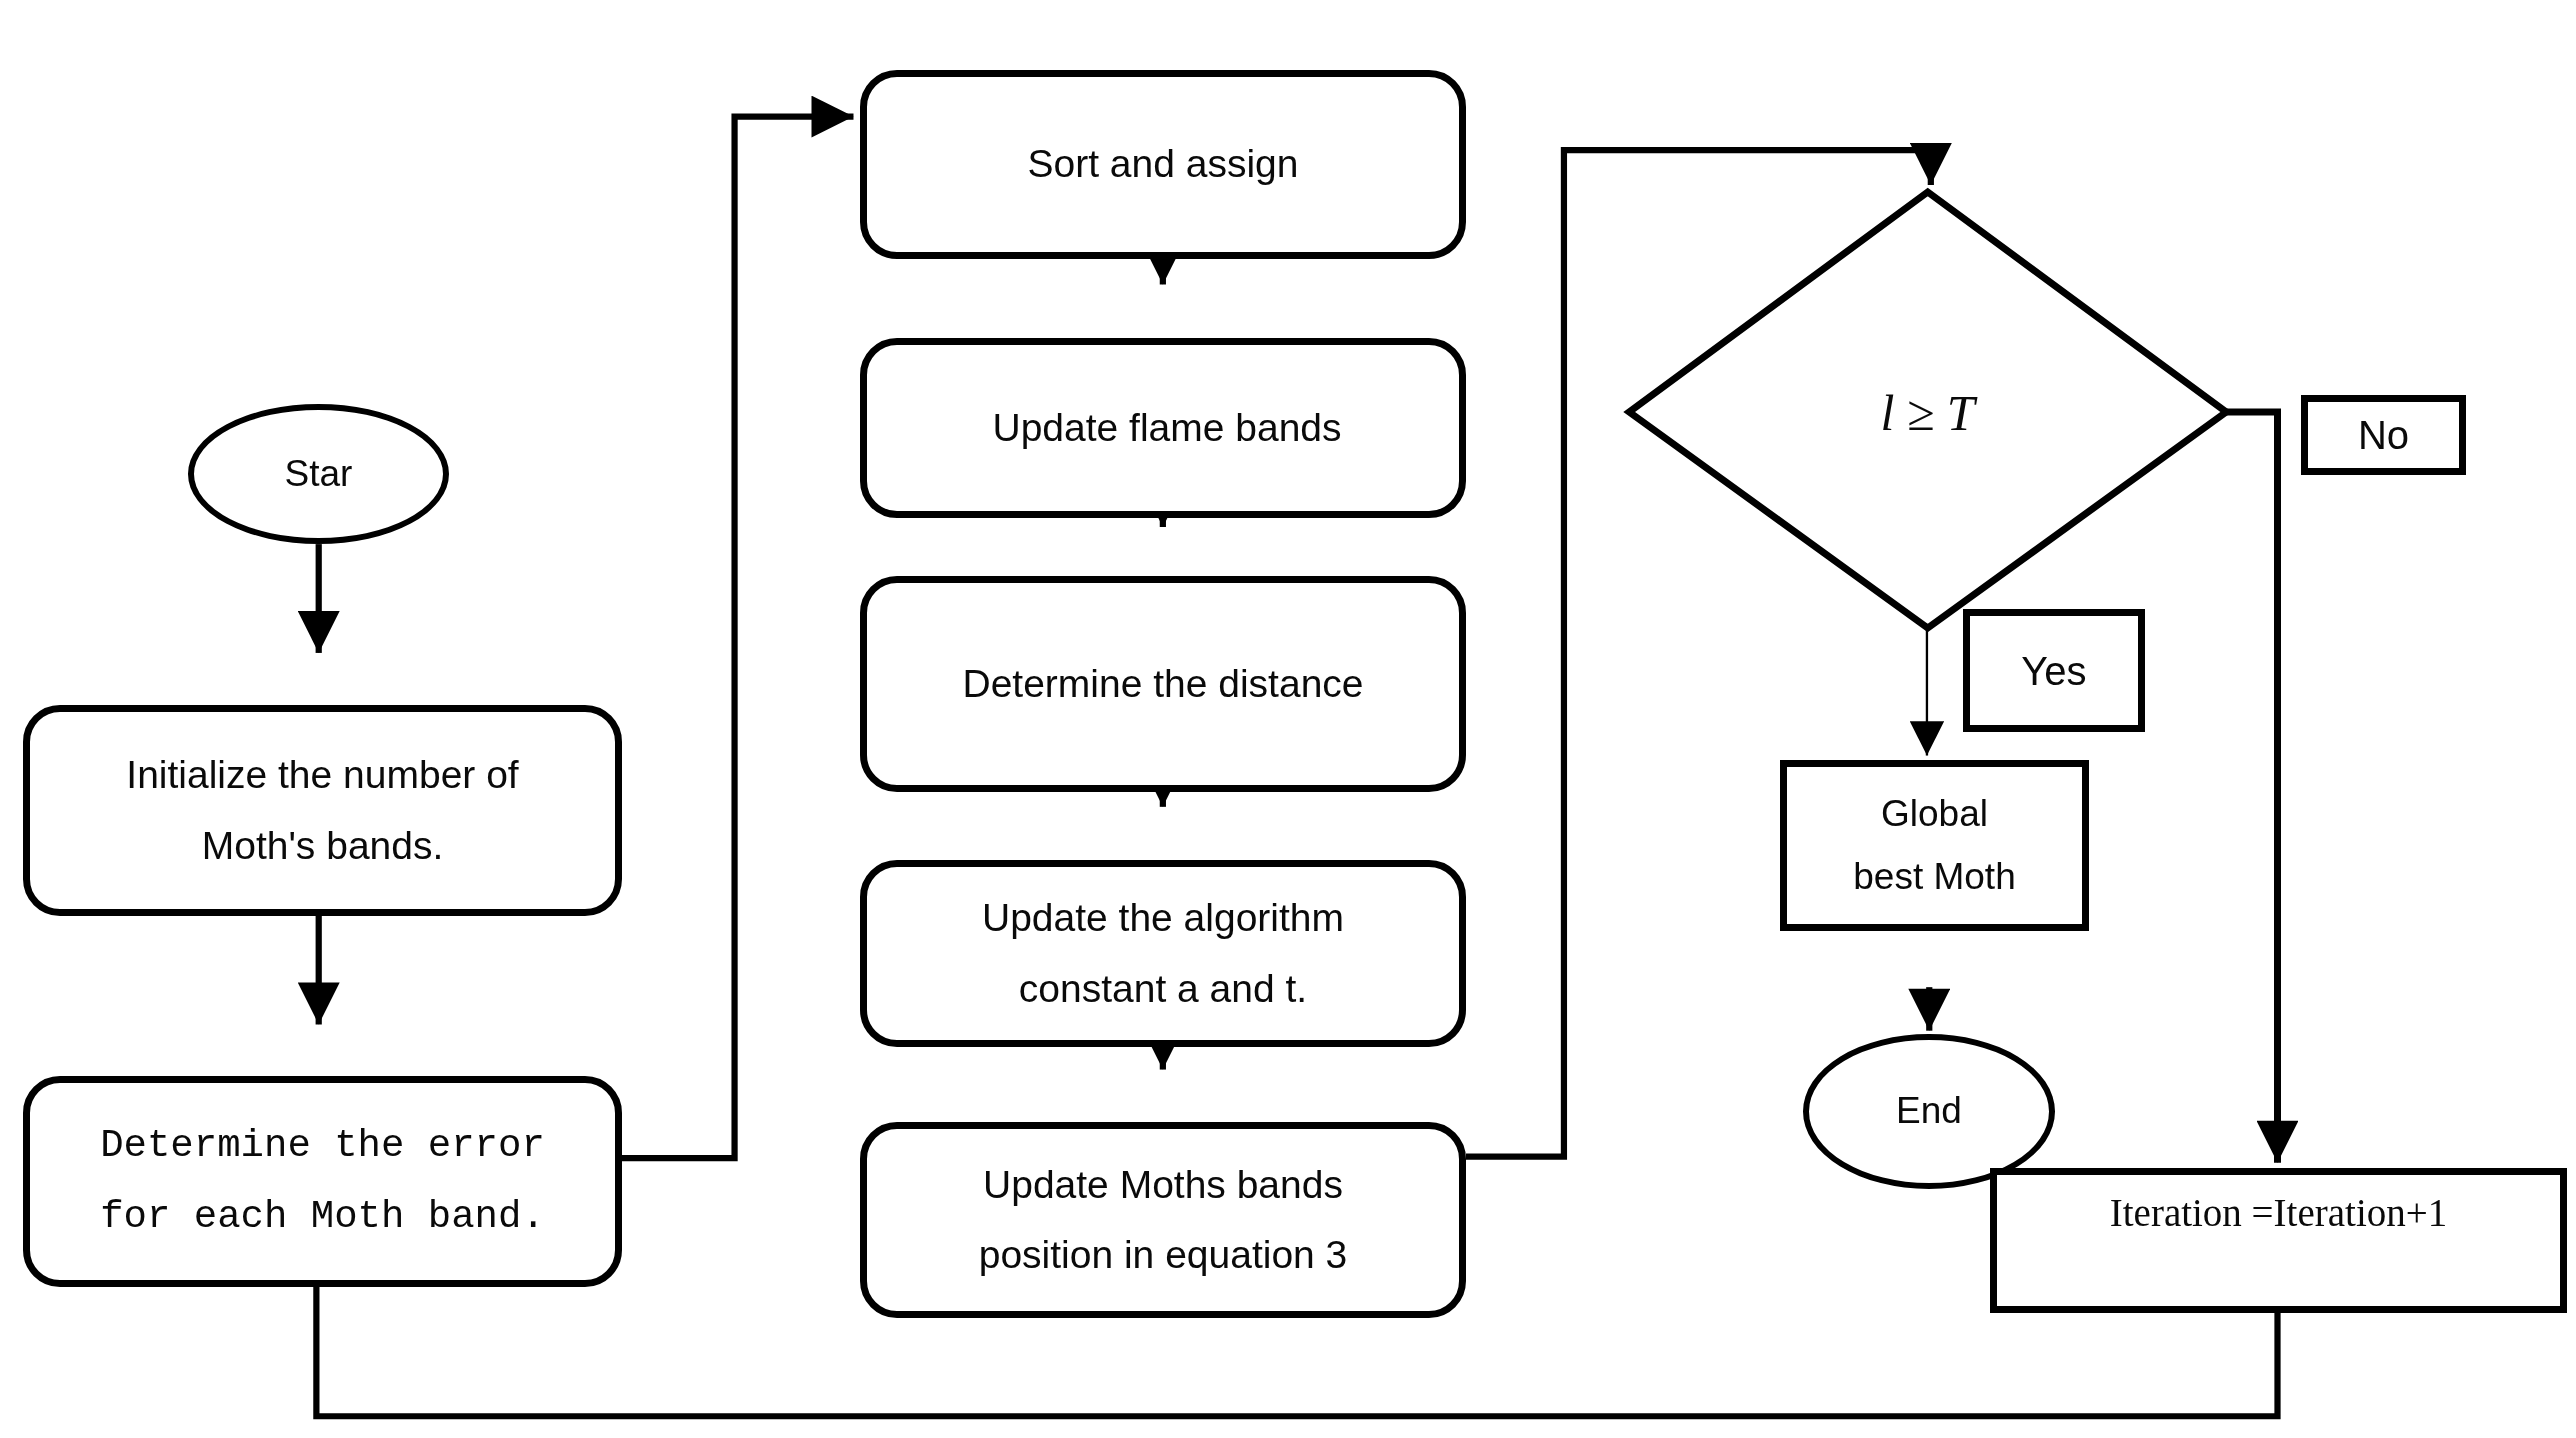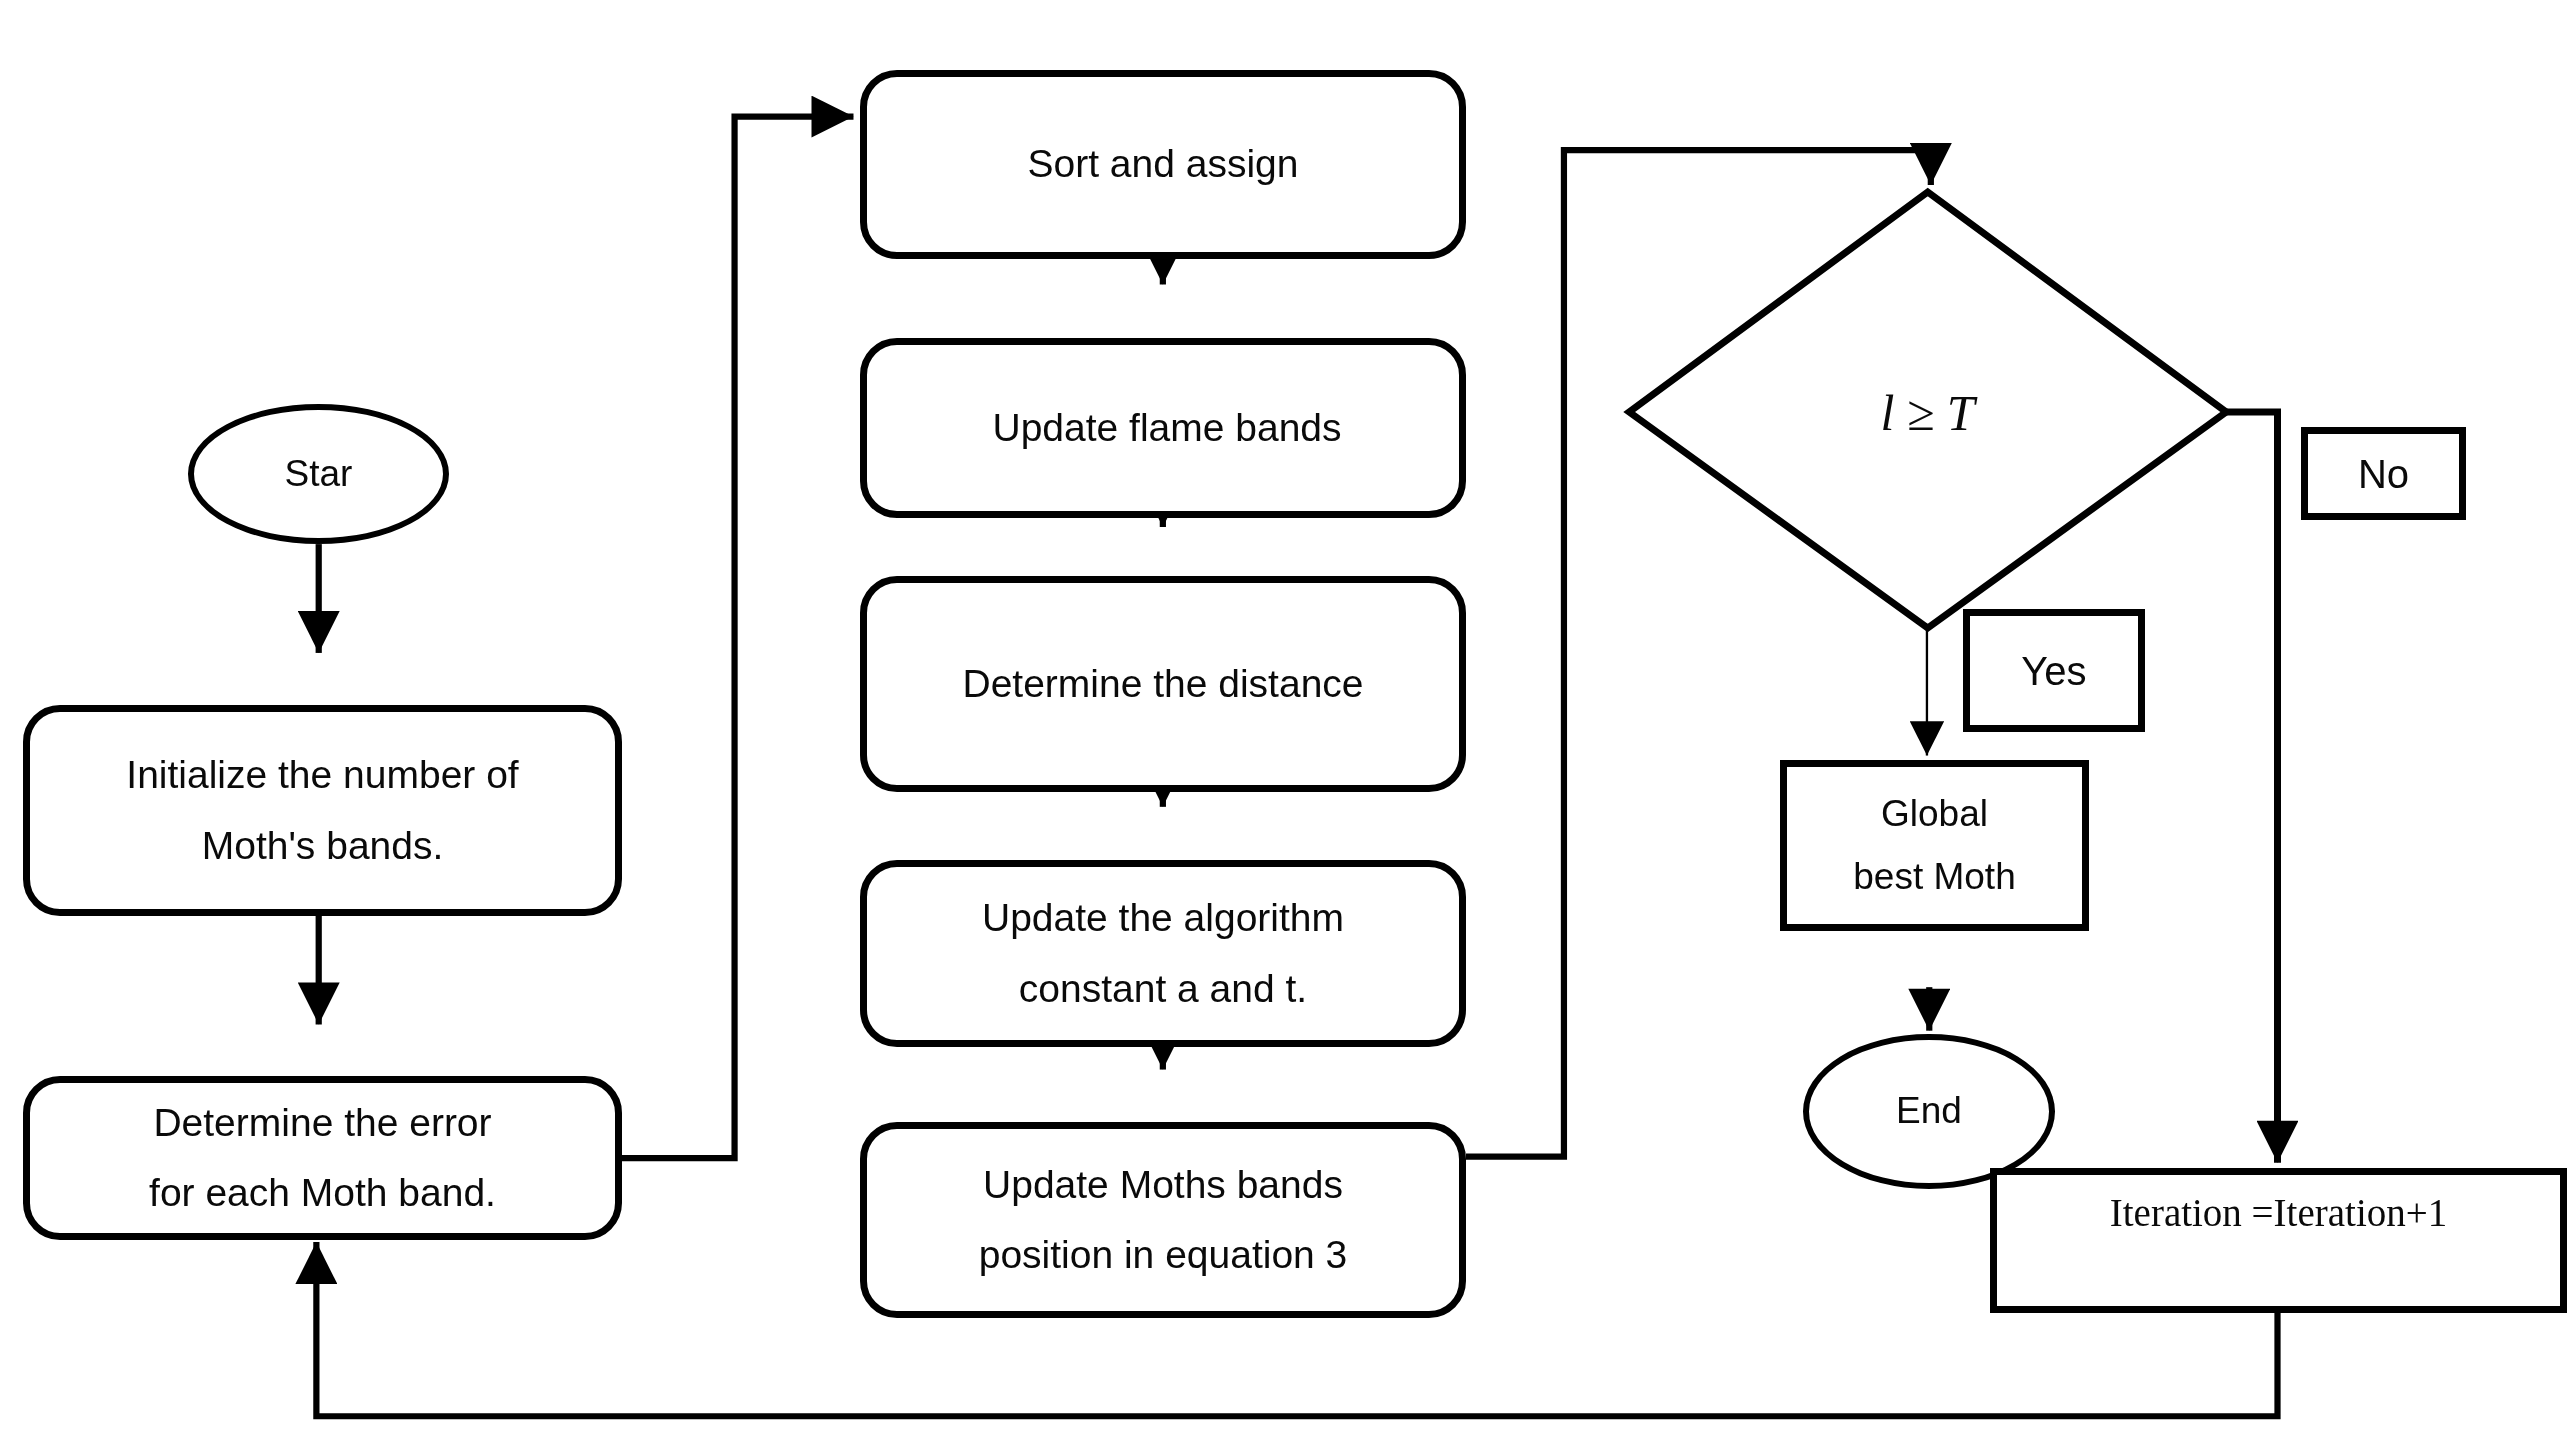--- a/index.html
+++ b/index.html
@@ -109,21 +109,21 @@
 
   <div class="node terminator" style="left:188px; top:404px; width:261px; height:140px;">
     <span>Star</span>
   </div>
 
   <div class="node process two-line" style="left:23px; top:657px; width:599px; height:211px;">
     <span>Initialize the number of</span>
     <span>Moth's bands.</span>
   </div>
 
-  <div class="node process two-line" style="left:23px; top:1028px; width:599px; height:164px;">
+  <div class="node process two-line" style="left:23px; top:1028px; width:599px; height:211px;font-family:Liberation Mono, monospace;">
     <span>Determine the error</span>
     <span>for each Moth band.</span>
   </div>
 
   <div class="node process" style="left:860px; top:22px; width:606px; height:189px;">
     <span>Sort and assign</span>
   </div>
 
   <div class="node process" style="left:860px; top:290px; width:606px; height:180px;padding-left:8px;">
     <span>Update flame bands</span>
@@ -138,21 +138,21 @@
     <span>constant a and t.</span>
   </div>
 
   <div class="node process two-line" style="left:860px; top:1074px; width:606px; height:196px;justify-content:center;">
     <span>Update Moths bands</span>
     <span>position in equation 3</span>
   </div>
 
   <div class="diamond-label" style="left:1772px; top:354px; width:311px; height:117px;">l ≥ T</div>
 
-  <div class="node rect label-box" style="left:2301px; top:395px; width:165px; height:93px;margin-top:32px;">No</div>
+  <div class="node rect label-box" style="left:2301px; top:395px; width:165px; height:80px;">No</div>
 
   <div class="node rect label-box" style="left:1963px; top:609px; width:182px; height:123px; border-width:7.8px;">Yes</div>
 
   <div class="node rect global-box" style="left:1780px; top:760px; width:309px; height:171px;">
     <span>Global</span>
     <span>best Moth</span>
   </div>
 
   <div class="node terminator" style="left:1803px; top:1034px; width:252px; height:155px;">
     <span>End</span>

